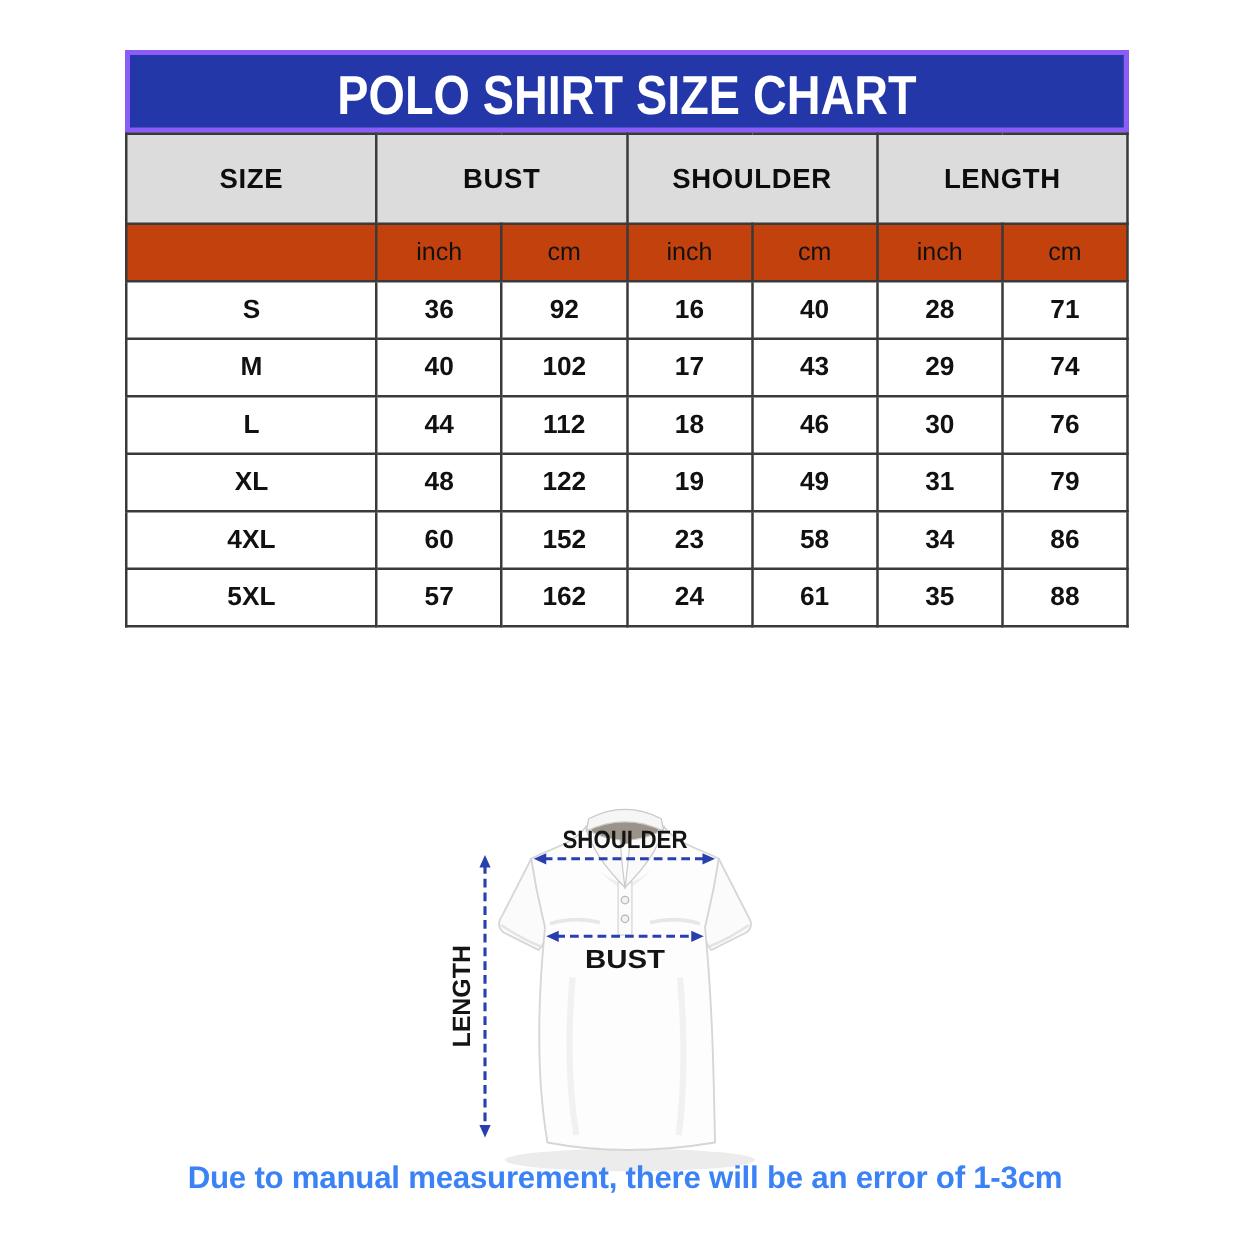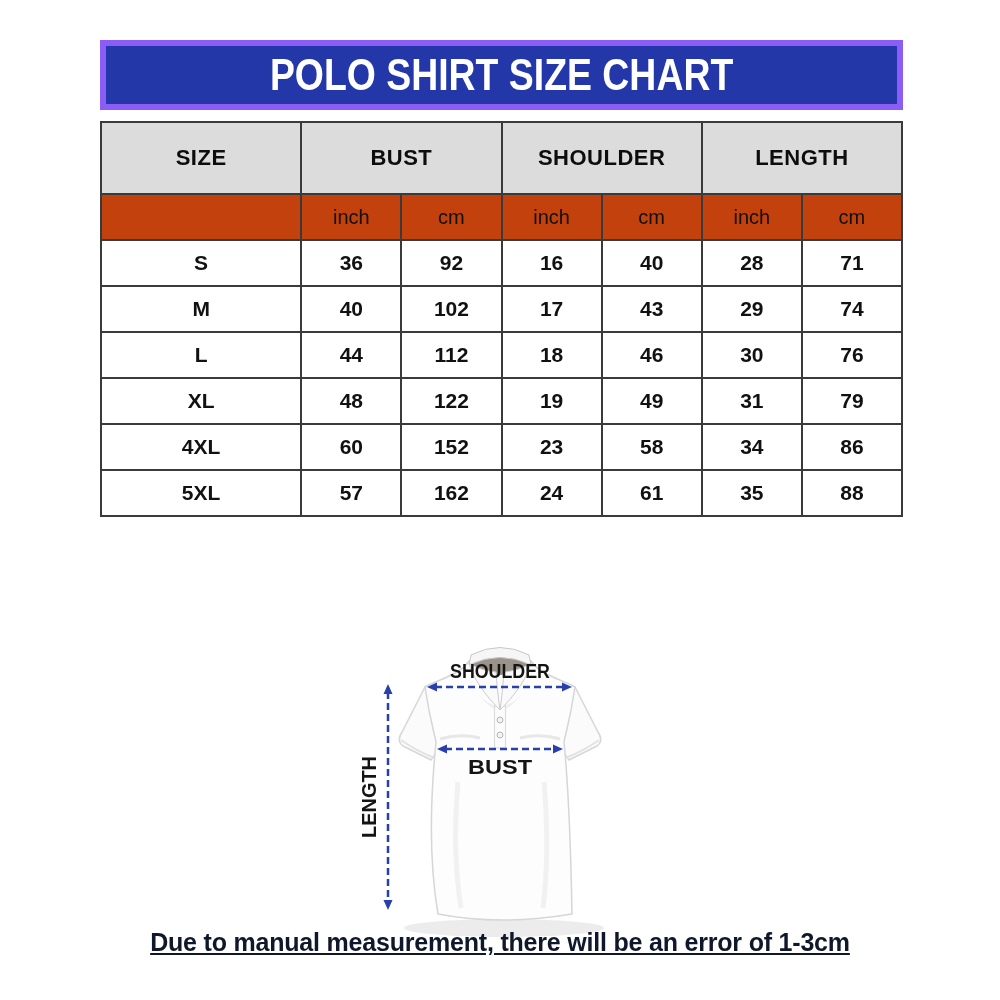--- a/index.html
+++ b/index.html
@@ -3,49 +3,49 @@
 <meta charset="utf-8">
 <style>
   html,body{margin:0;padding:0;background:#ffffff;}
   .page{
     position:relative;width:1000px;height:1000px;background:#ffffff;
     font-family:"Liberation Sans", sans-serif;color:#111;overflow:hidden;
   }
   
   .panel{position:absolute;left:100px;top:40px;width:803px;}
   .title-bar{
-    height:58px;background:#2337a8;border:6px solid #8b5cf6;
-    display:flex;align-items:center;justify-content:center;
+    height:58px;background:#2337a8;border:4px solid #8b5cf6;
+    display:flex;align-items:flex-end;justify-content:center;
   }
   .title-text{
     color:#ffffff;font-size:44px;font-weight:700;white-space:nowrap;
     transform:scaleX(0.85);letter-spacing:0px;
   }
   table.size-table{
     width:100%;border-collapse:collapse;table-layout:fixed;
-    margin-top:11px;
+    margin-top:0;
   }
   table.size-table th, table.size-table td{
     border:2px solid #3a3a3a;text-align:center;vertical-align:middle;
     padding:0;
   }
   tr.group-row th{
     background:#dcdcdc;height:70px;font-size:22px;font-weight:700;
     letter-spacing:0.5px;color:#0d0d0d;
   }
   tr.unit-row td{height:44px;font-size:20px;font-weight:400;background:#c2410c;}
   tr.data-row td{height:44px;font-size:21px;font-weight:700;background:#fff;}
   tr.data-row td.size-cell{font-weight:700;}
   
   .shirt-wrap{position:absolute;left:340px;top:642px;width:320px;height:308px;}
   .shirt-wrap svg{display:block;}
   
   .footer-note{
     position:absolute;left:0;top:928px;width:1000px;text-align:center;
-    color:#0f172a;font-size:25px;font-weight:700;letter-spacing:-0.2px;text-decoration:underline;
+    color:#3b82f6;font-size:25px;font-weight:700;letter-spacing:-0.2px;
   }
 </style>
 </head>
 <body>
 
 <div class="page">
 
   <div class="panel">
     <div class="title-bar">
       <span class="title-text">POLO SHIRT SIZE CHART</span>

